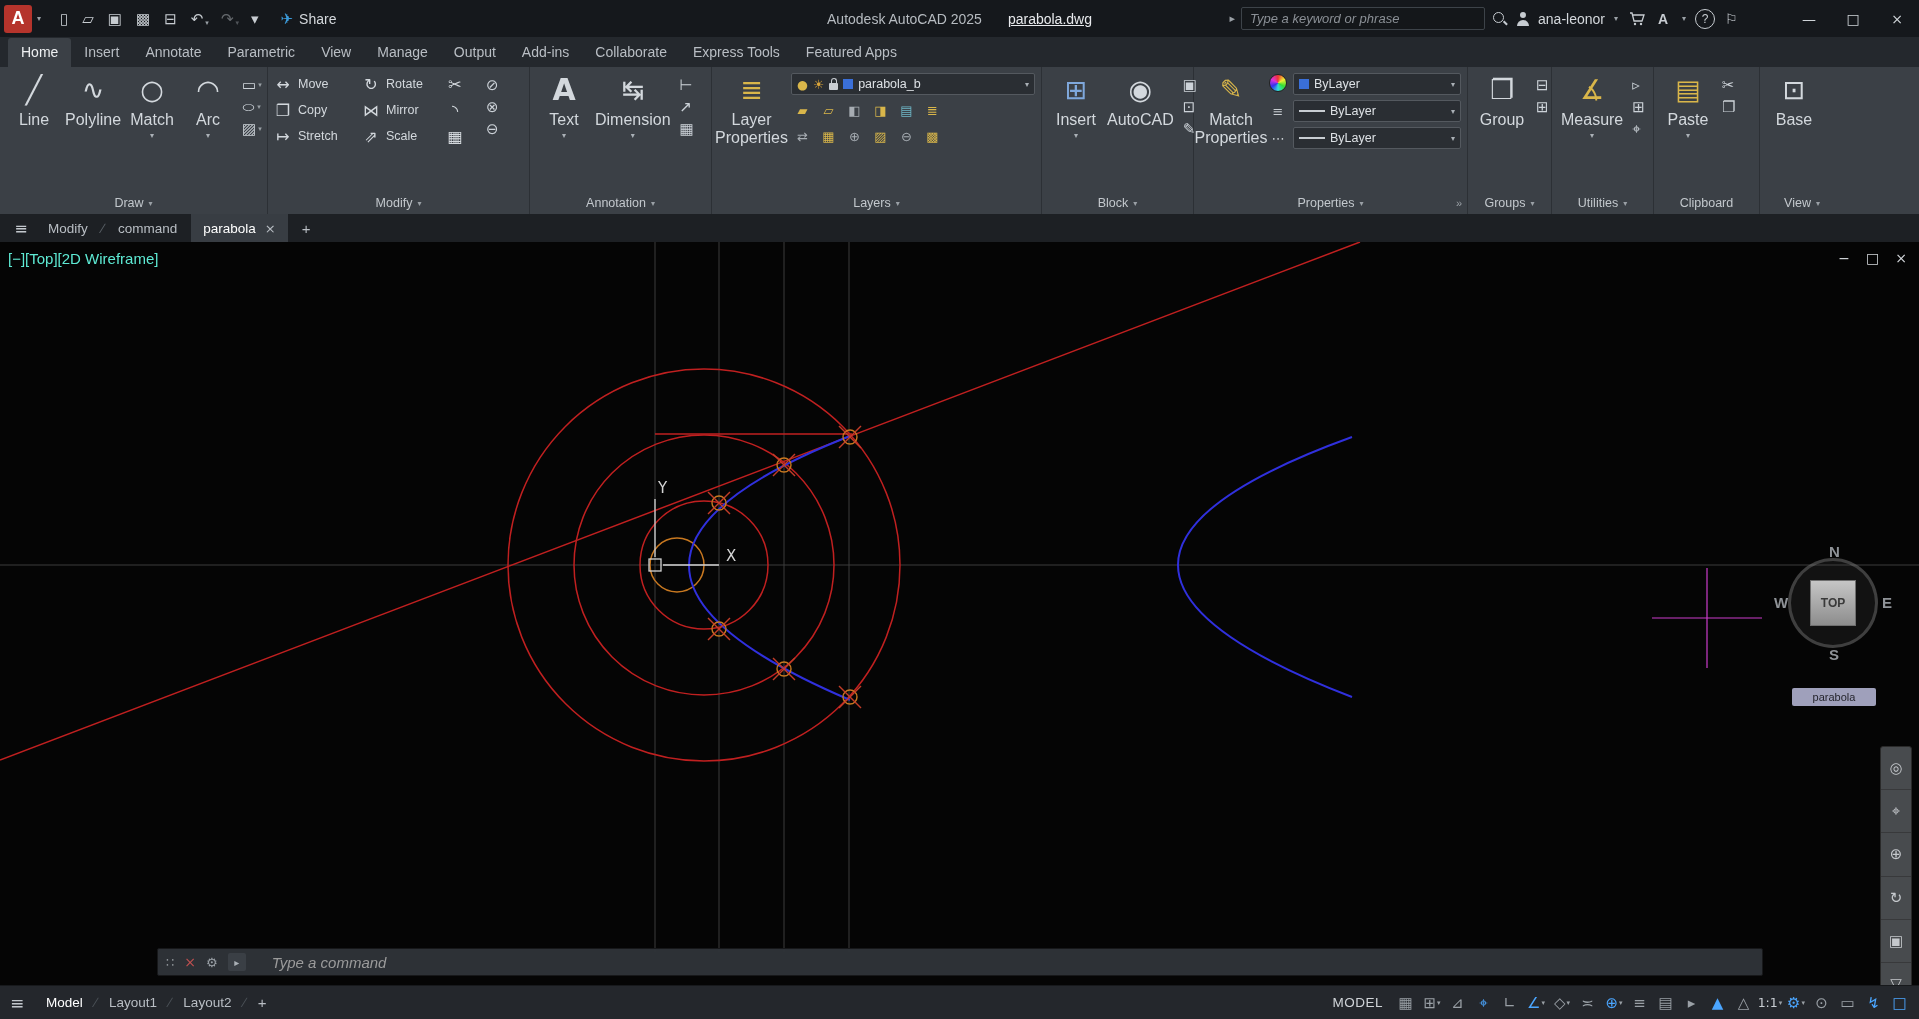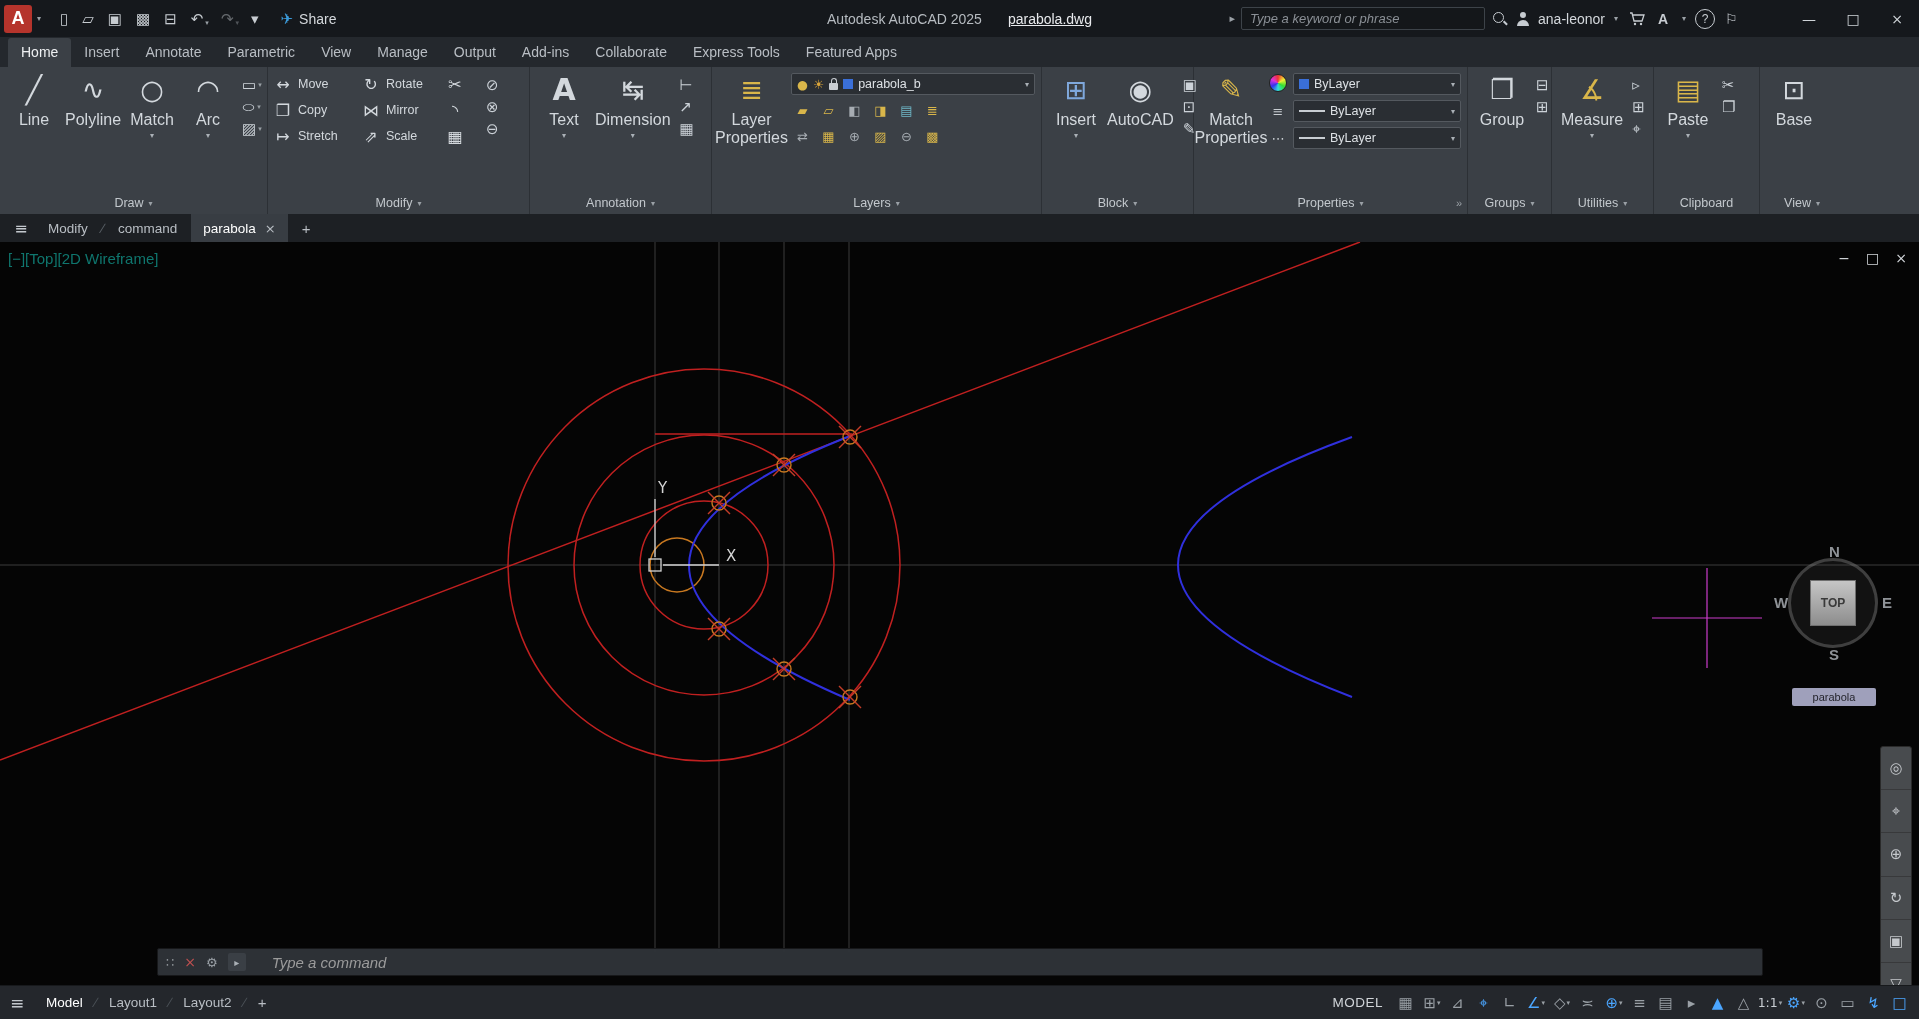--- a/index.html
+++ b/index.html
@@ -86,21 +86,21 @@
   .ft{padding:0 10px;}
   .fsep{color:#5a6066;}
   .ftab{height:28px;display:flex;align-items:center;gap:9px;padding:0 12px;background:#383d43;color:#fff;}
   .ftab .x{color:#b9bec4;font-size:13px;}
   .fadd{padding:0 10px;font-size:15px;}
 
   
   .canvas{position:absolute;top:242px;left:0;width:1919px;height:743px;background:#050505;overflow:hidden;}
   .canvas svg{position:absolute;left:0;top:0;}
   svg text{font-family:"DejaVu Sans",sans-serif;}
-  .vp-label{position:absolute;left:8px;top:8px;color:#0f766e;font-size:15px;}
+  .vp-label{position:absolute;left:8px;top:8px;color:#5eead4;font-size:15px;}
   .vp-btns{position:absolute;right:12px;top:8px;display:flex;gap:16px;color:#d2d6da;font-size:14px;}
   .viewcube{position:absolute;left:1776px;top:304px;width:114px;height:114px;}
   .vc-ring{position:absolute;inset:12px;border:3px solid rgba(150,150,150,.35);border-radius:50%;background:rgba(70,70,70,.22);}
   .vc-top{position:absolute;inset:34px;background:linear-gradient(#c6c6c6,#8d8d8d);border:1px solid #6f6f6f;display:flex;align-items:center;justify-content:center;font-size:12px;font-weight:bold;color:#3a3a3a;}
   .vc-n,.vc-s,.vc-e,.vc-w{position:absolute;color:#8f9398;font-size:15px;font-weight:bold;}
   .vc-n{top:-3px;left:53px;} .vc-s{bottom:-3px;left:53px;} .vc-w{left:-2px;top:48px;} .vc-e{right:-2px;top:48px;}
   .layerbadge{position:absolute;left:1792px;top:446px;width:84px;height:18px;background:#9fa0bb;border-radius:2px;color:#26262e;font-size:11px;display:flex;align-items:center;justify-content:center;}
   .navbar{position:absolute;left:1880px;top:504px;width:30px;height:258px;background:rgba(85,88,92,.85);border:1px solid #2a2a2a;border-radius:3px;display:flex;flex-direction:column;}
   .nbtn{flex:1;display:flex;align-items:center;justify-content:center;color:#c5c8cc;font-size:15px;border-bottom:1px solid rgba(40,40,40,.5);}
   .nbtn:last-child{border-bottom:none;}

